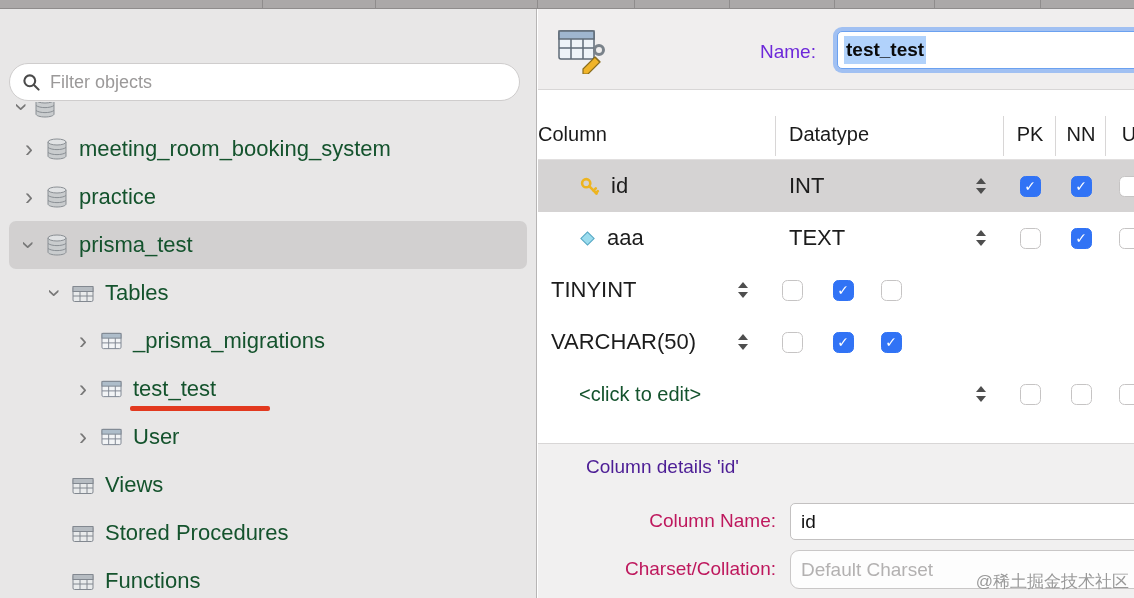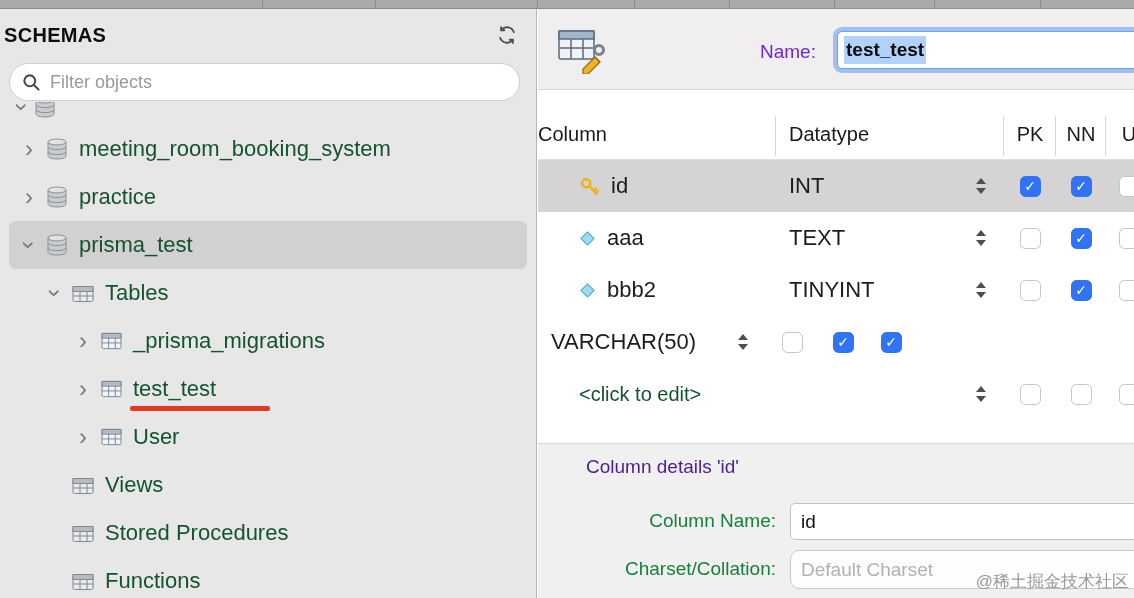--- a/index.html
+++ b/index.html
@@ -69,21 +69,21 @@
   .stepper{position:absolute;right:18px;top:50%;transform:translateY(-50%);display:flex;flex-direction:column;gap:4px;cursor:pointer}
   .stepper .up{width:0;height:0;border-left:5.5px solid transparent;border-right:5.5px solid transparent;border-bottom:6.5px solid #4e4e4e}
   .stepper .dn{width:0;height:0;border-left:5.5px solid transparent;border-right:5.5px solid transparent;border-top:6.5px solid #4e4e4e}
 
   .cb{width:21px;height:21px;border-radius:5.5px;border:1.5px solid #c6c4c4;background:#fff;cursor:pointer;position:relative;flex:0 0 21px}
   .cb.checked{background:#3173f5;border-color:#3173f5}
   .cb.checked::after{content:"\2713";position:absolute;left:0;right:0;top:0;bottom:0;display:flex;align-items:center;justify-content:center;color:#fff;font-size:14px;font-weight:bold}
 
   .details{position:absolute;top:434px;left:0;width:640px;bottom:0;background:#f1f0f0;border-top:1px solid #d8d6d6}
   .details-title{position:absolute;left:48px;top:12px;font-size:19px;color:#4c1d95}
-  .fld-label{position:absolute;left:0;width:238px;text-align:right;font-size:19px;color:#15803d}
+  .fld-label{position:absolute;left:0;width:238px;text-align:right;font-size:19px;color:#be185d}
   .fld-label.l1{top:66px}
   .fld-label.l2{top:114px}
   .fld-input{position:absolute;left:252px;width:360px;height:37px;background:#fff;border:1px solid #c3c1c1;border-radius:5px;font-size:19px;color:#111;padding:0 10px;font-family:inherit;outline:none}
   .fld-input.i1{top:59px}
   .fld-input.i2{top:106px;height:39px;border-radius:9px;background:#fdfdfd;border-color:#c9c7c7}
   .fld-input::placeholder{color:#b3b1b1}
 
   .watermark{position:absolute;right:5px;bottom:5px;font-size:17px;color:#8f8f8f;opacity:.9;z-index:5}
 
   svg{display:block}
@@ -97,31 +97,20 @@
   <div class="seg" style="left:537px"></div>
   <div class="seg" style="left:634px"></div>
   <div class="seg" style="left:729px"></div>
   <div class="seg" style="left:834px"></div>
   <div class="seg" style="left:934px"></div>
   <div class="seg" style="left:1040px"></div>
 </div>
 
 <div class="sidebar">
 
-  <div class="sb-header">
-    <span class="sb-title">SCHEMAS</span>
-    <span class="refresh-btn">
-      <svg width="24" height="22" viewBox="0 0 24 24" fill="none" stroke="#4e4e4e" stroke-width="2" stroke-linecap="round">
-        <path d="M19.5 9a8 8 0 0 0-13.6-2.7"></path>
-          <path d="M5.6 3.4v3.4h3.4"></path>
-        <path d="M4.5 15a8 8 0 0 0 13.6 2.7"></path>
-          <path d="M18.4 20.6v-3.4H15"></path>
-      </svg>
-    </span>
-  </div>
 
   <div class="partial-row">
     <span class="chev" style="transform:rotate(90deg);font-size:24px">›</span>
     <span class="ticon">
       <svg width="26" height="22" viewBox="0 0 24 22">
           <path d="M3 4v14c0 1.7 4 3 9 3s9-1.3 9-3V4" fill="#c9ccce" stroke="#8a8f94"></path>
           <ellipse cx="12" cy="4" rx="9" ry="3" fill="#e0e2e4" stroke="#8a8f94"></ellipse>
           <path d="M3 9.5c2 1.4 5.2 2.1 9 2.1s7-.7 9-2.1M3 14.5c2 1.4 5.2 2.1 9 2.1s7-.7 9-2.1" fill="none" stroke="#8a8f94"></path>
         </svg>
     </span>
@@ -344,28 +333,20 @@
         </div>
       <div class="gc c-nn">
           <span class="cb checked"></span>
         </div>
       <div class="gc c-uq">
           <span class="cb"></span>
         </div>
     </div>
 
     <div class="grid-row">
-      <div class="gc c-name">
-        <span>
-          <svg width="17" height="17" viewBox="0 0 16 16">
-              <rect x="3.6" y="3.6" width="8.8" height="8.8" transform="rotate(45 8 8)" fill="#9bdcee" stroke="#56a8c4"></rect>
-            </svg>
-        </span>
-        <span class="cell-text">bbb2</span>
-      </div>
       <div class="gc c-type">
         <span class="cell-text">TINYINT</span>
         <span class="stepper">
             <span class="up"></span>
             <span class="dn"></span>
           </span>
       </div>
       <div class="gc c-pk">
           <span class="cb"></span>
         </div>

